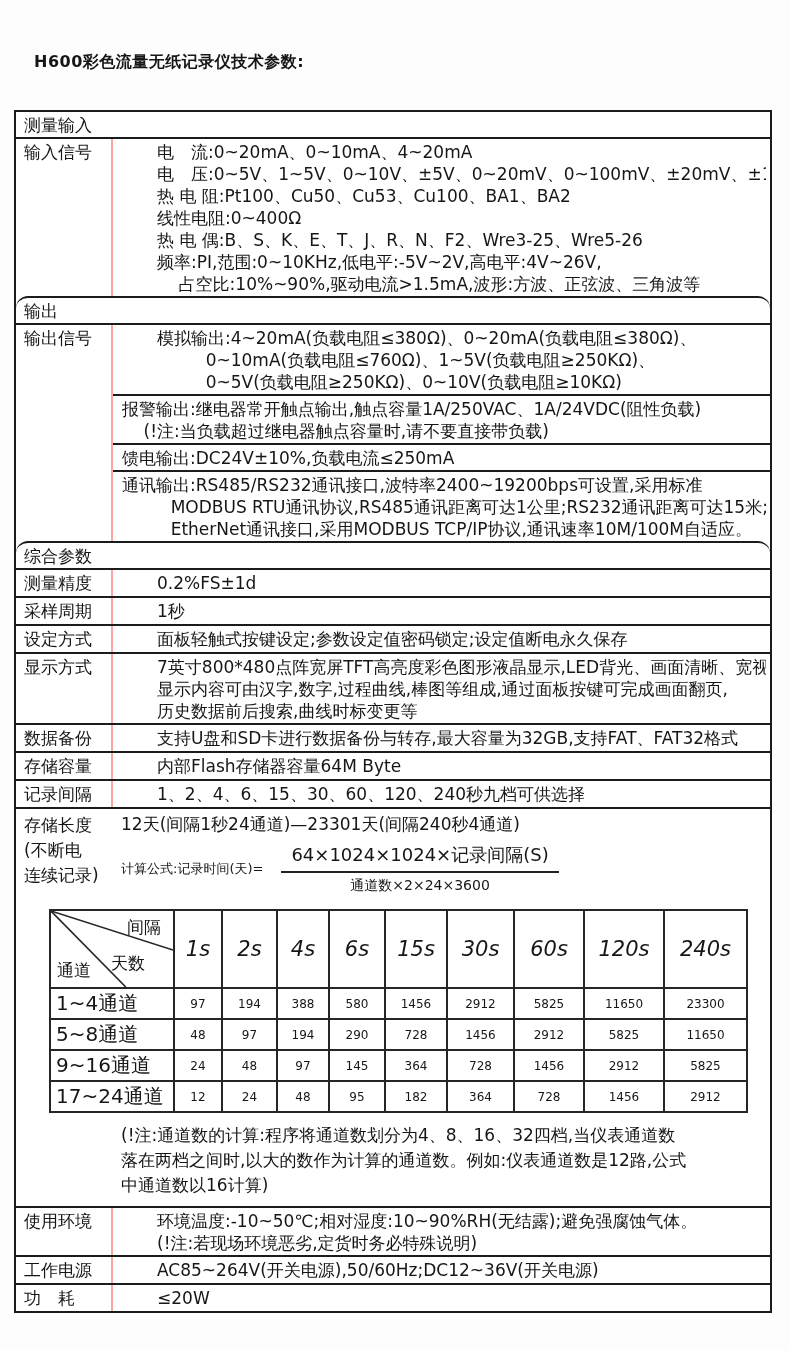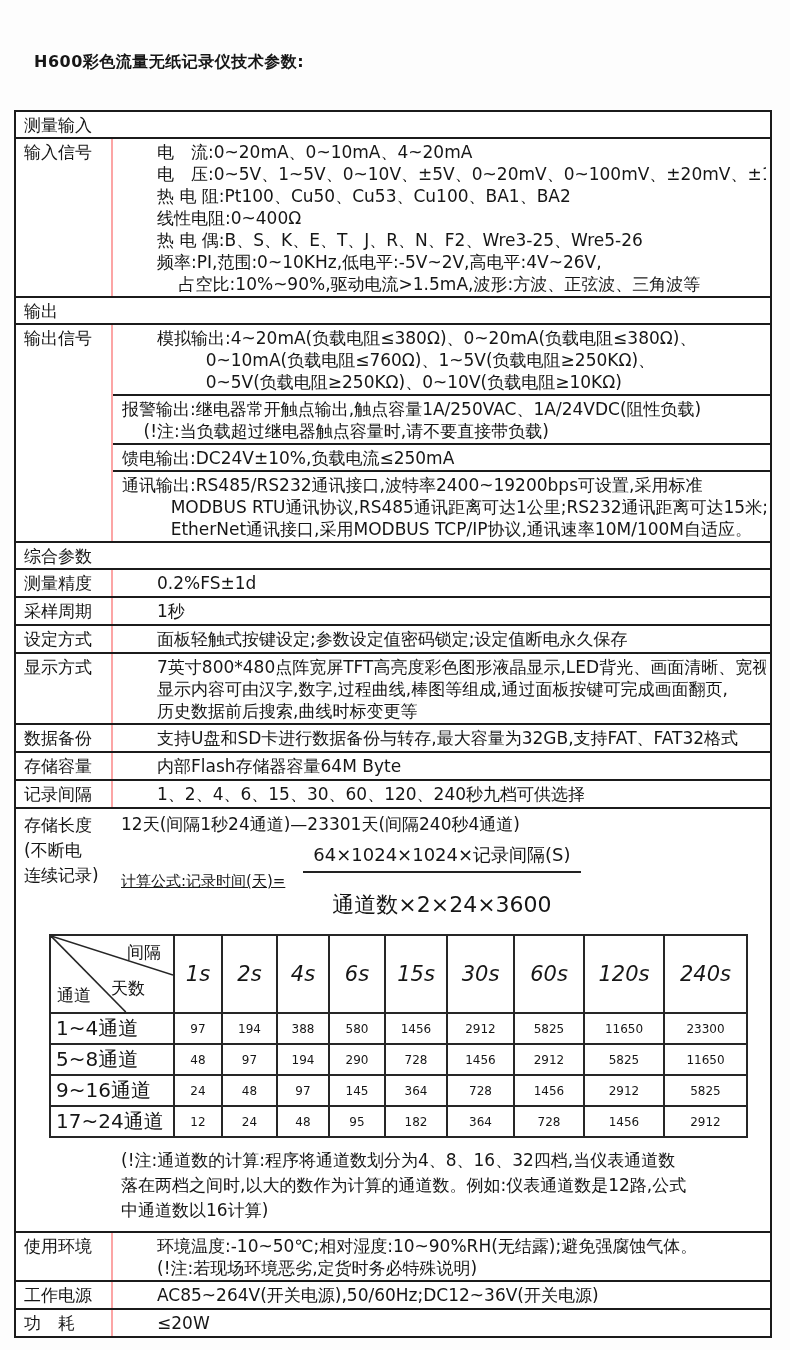--- a/index.html
+++ b/index.html
@@ -11,41 +11,41 @@
   .title{
     position:absolute;left:34px;top:52px;
     font-size:16px;font-weight:700;letter-spacing:.5px;
   }
   .spec{
     position:absolute;left:14px;top:110px;width:758px;
     border:2px solid #1b1b1b;background:#fff;box-sizing:border-box;
   }
   .srow{border-top:2px solid #1b1b1b;display:flex;}
   .srow:first-child{border-top:none;}
-  .section{display:block;font-size:17px;line-height:22px;padding:2px 6px 1px 8px;font-weight:400;}
+  .section{display:block;font-size:17px;line-height:22px;padding:2px 6px 1px 8px;font-weight:400;border-radius:12px;}
   .param .lab{
     flex:0 0 97px;width:97px;box-sizing:border-box;
     border-right:2px solid #fca5a5;
     font-size:17px;line-height:22px;padding:2px 2px 2px 8px;
     overflow:hidden;
   }
   .param .cont{flex:1;min-width:0;}
   .block{border-top:2px solid #1b1b1b;padding:2px 4px 1px 9px;}
   .block:first-child{border-top:none;padding-left:44px;}
   .ln{font-size:17px;line-height:22px;white-space:pre;overflow:hidden;}
   
   .storage{display:block;position:relative;padding-bottom:6px;}
   .storage-label{position:absolute;left:8px;top:4px;}
   .storage-label .ln{line-height:25px;}
   .storage-range{margin:4px 0 0 105px;font-size:17px;line-height:22px;white-space:pre;}
   .storage-formula{margin:8px 0 0 105px;display:flex;align-items:center;}
-  .formula-prefix{font-size:15px;text-decoration:underline;}
+  .formula-prefix{font-size:13px;}
   .fraction{display:inline-block;text-align:center;margin-left:18px;}
   .fr-num{display:block;font-size:18px;padding:0 10px 4px 10px;border-bottom:2px solid #222;}
-  .fr-den{display:block;font-size:22px;padding-top:17px;}
+  .fr-den{display:block;font-size:14px;padding-top:4px;}
   .interval-table{
     margin:14px 0 0 33px;border-collapse:collapse;table-layout:fixed;width:697px;
   }
   .interval-table th,.interval-table td{border:2px solid #262626;overflow:hidden;}
   .interval-table thead tr{height:78px;}
   .interval-table tbody tr{height:23px;}
   .col-h{font-size:21px;font-weight:400;text-align:center;vertical-align:middle;font-style:italic;}
   .rlab{font-size:20px;text-align:left;padding-left:5px;vertical-align:middle;white-space:nowrap;}
   .val{font-size:12px;text-align:center;vertical-align:middle;}
   .corner{position:relative;padding:16px;}

